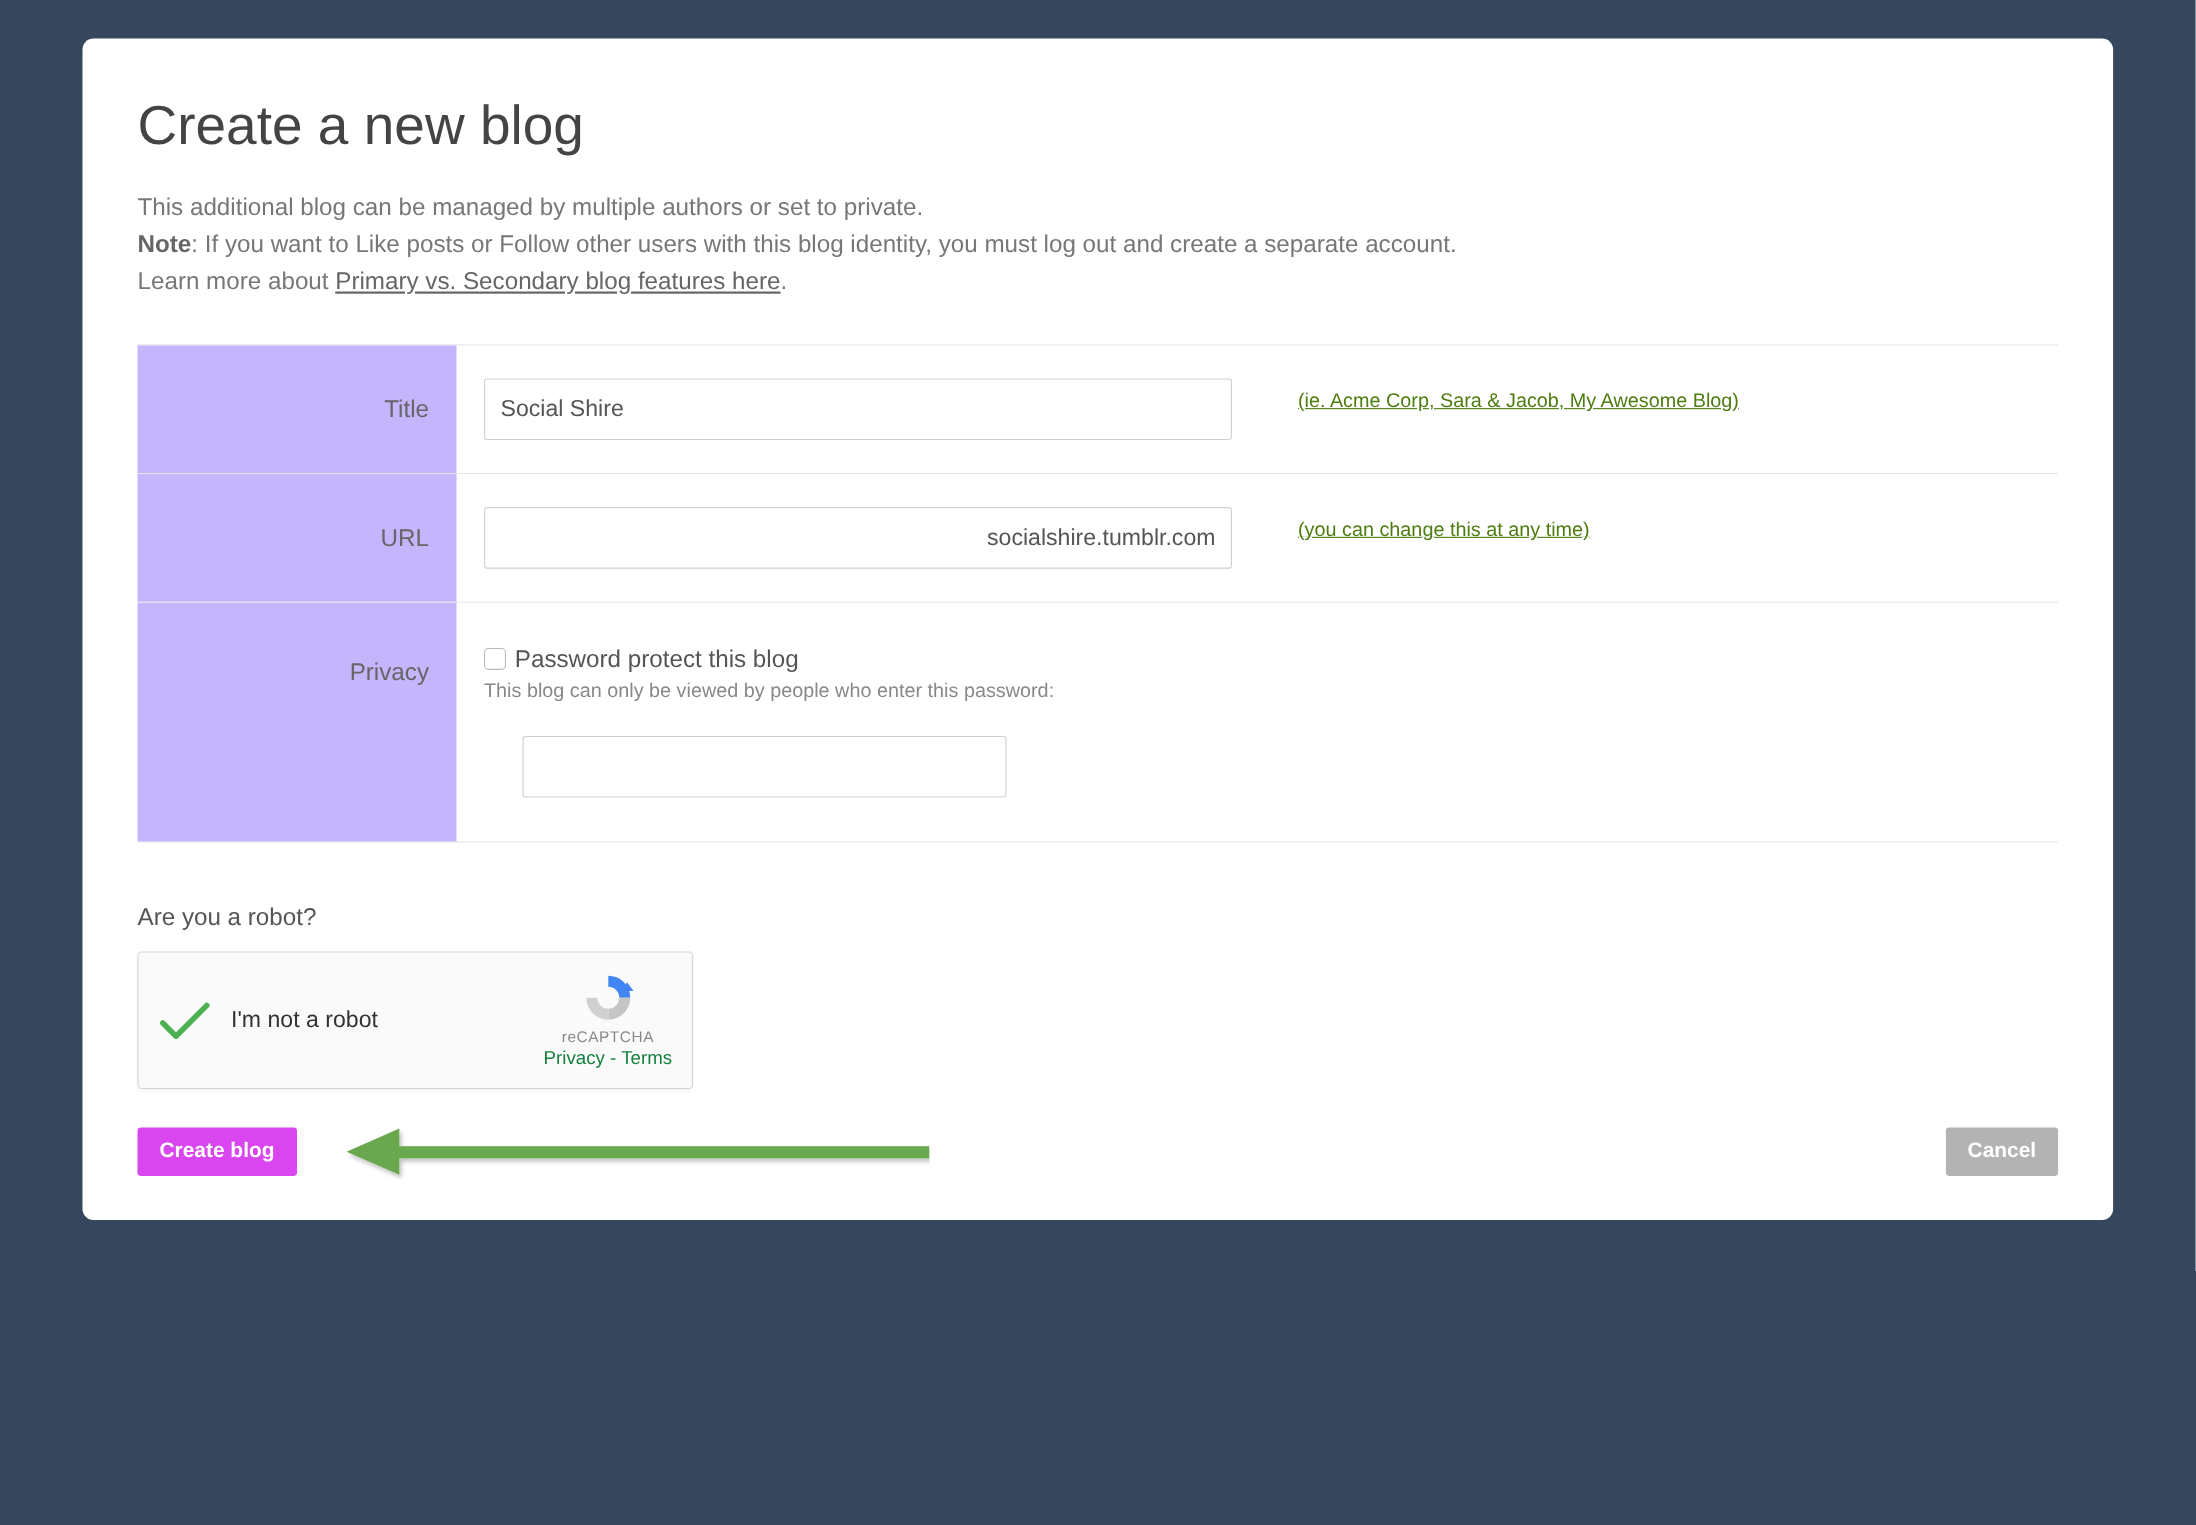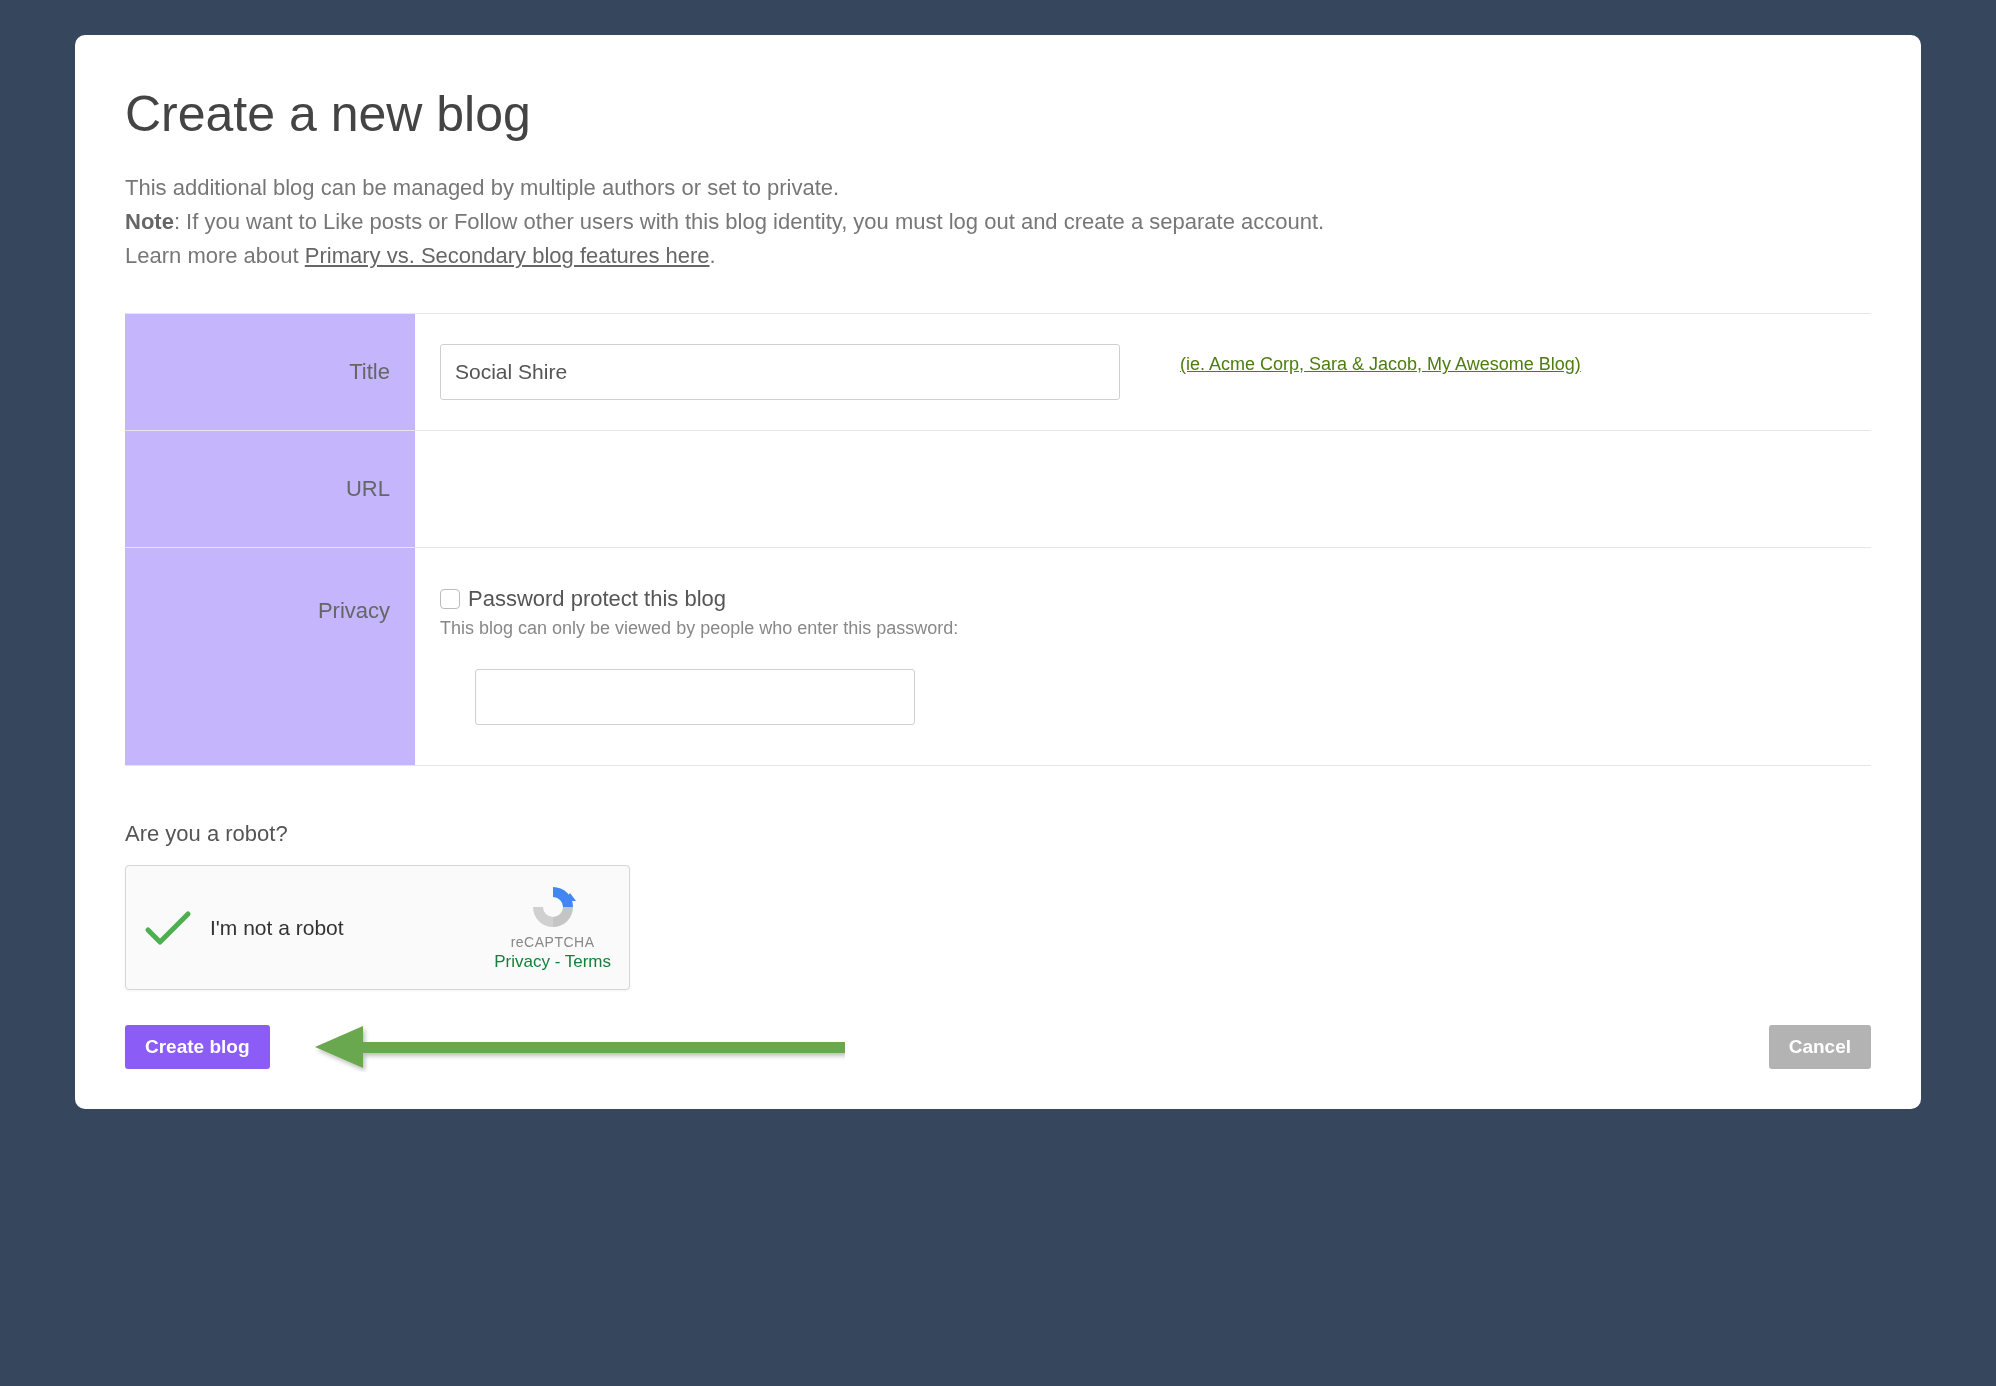--- a/index.html
+++ b/index.html
@@ -145,21 +145,21 @@
   }
   .btn {
     border: none;
     border-radius: 3px;
     padding: 11px 20px;
     font-size: 19px;
     font-weight: 700;
     color: #fff;
     cursor: pointer;
   }
-  .btn-primary { background: #8b5cf6; }
+  .btn-primary { background: #d946ef; }
   .btn-secondary { background: #b3b3b3; margin-left: 24px; }
 
   .arrow {
     position: absolute;
     left: 190px;
     top: 50%;
     transform: translateY(-50%);
     width: 530px;
     height: 50px;
     pointer-events: none;
@@ -189,20 +189,26 @@
       <div class="input-cell">
         <div class="input-wrap">
           <input type="text" class="text-input" value="Social Shire" style="">
         </div>
         <div class="hint">(ie. Acme Corp, Sara &amp; Jacob, My Awesome Blog)</div>
       </div>
     </div>
 
     <div class="form-row">
       <div class="label-cell">URL</div>
+      <div class="input-cell">
+        <div class="input-wrap">
+          <input type="text" class="url-input" value="socialshire.tumblr.com" style="">
+        </div>
+        <div class="hint">(you can change this at any time)</div>
+      </div>
     </div>
 
     <div class="form-row privacy-row">
       <div class="label-cell">Privacy</div>
       <div class="input-cell">
         <div class="checkbox-line">
           <span class="checkbox"></span>
           <span>Password protect this blog</span>
         </div>
         <div class="privacy-desc">This blog can only be viewed by people who enter this password:</div>

